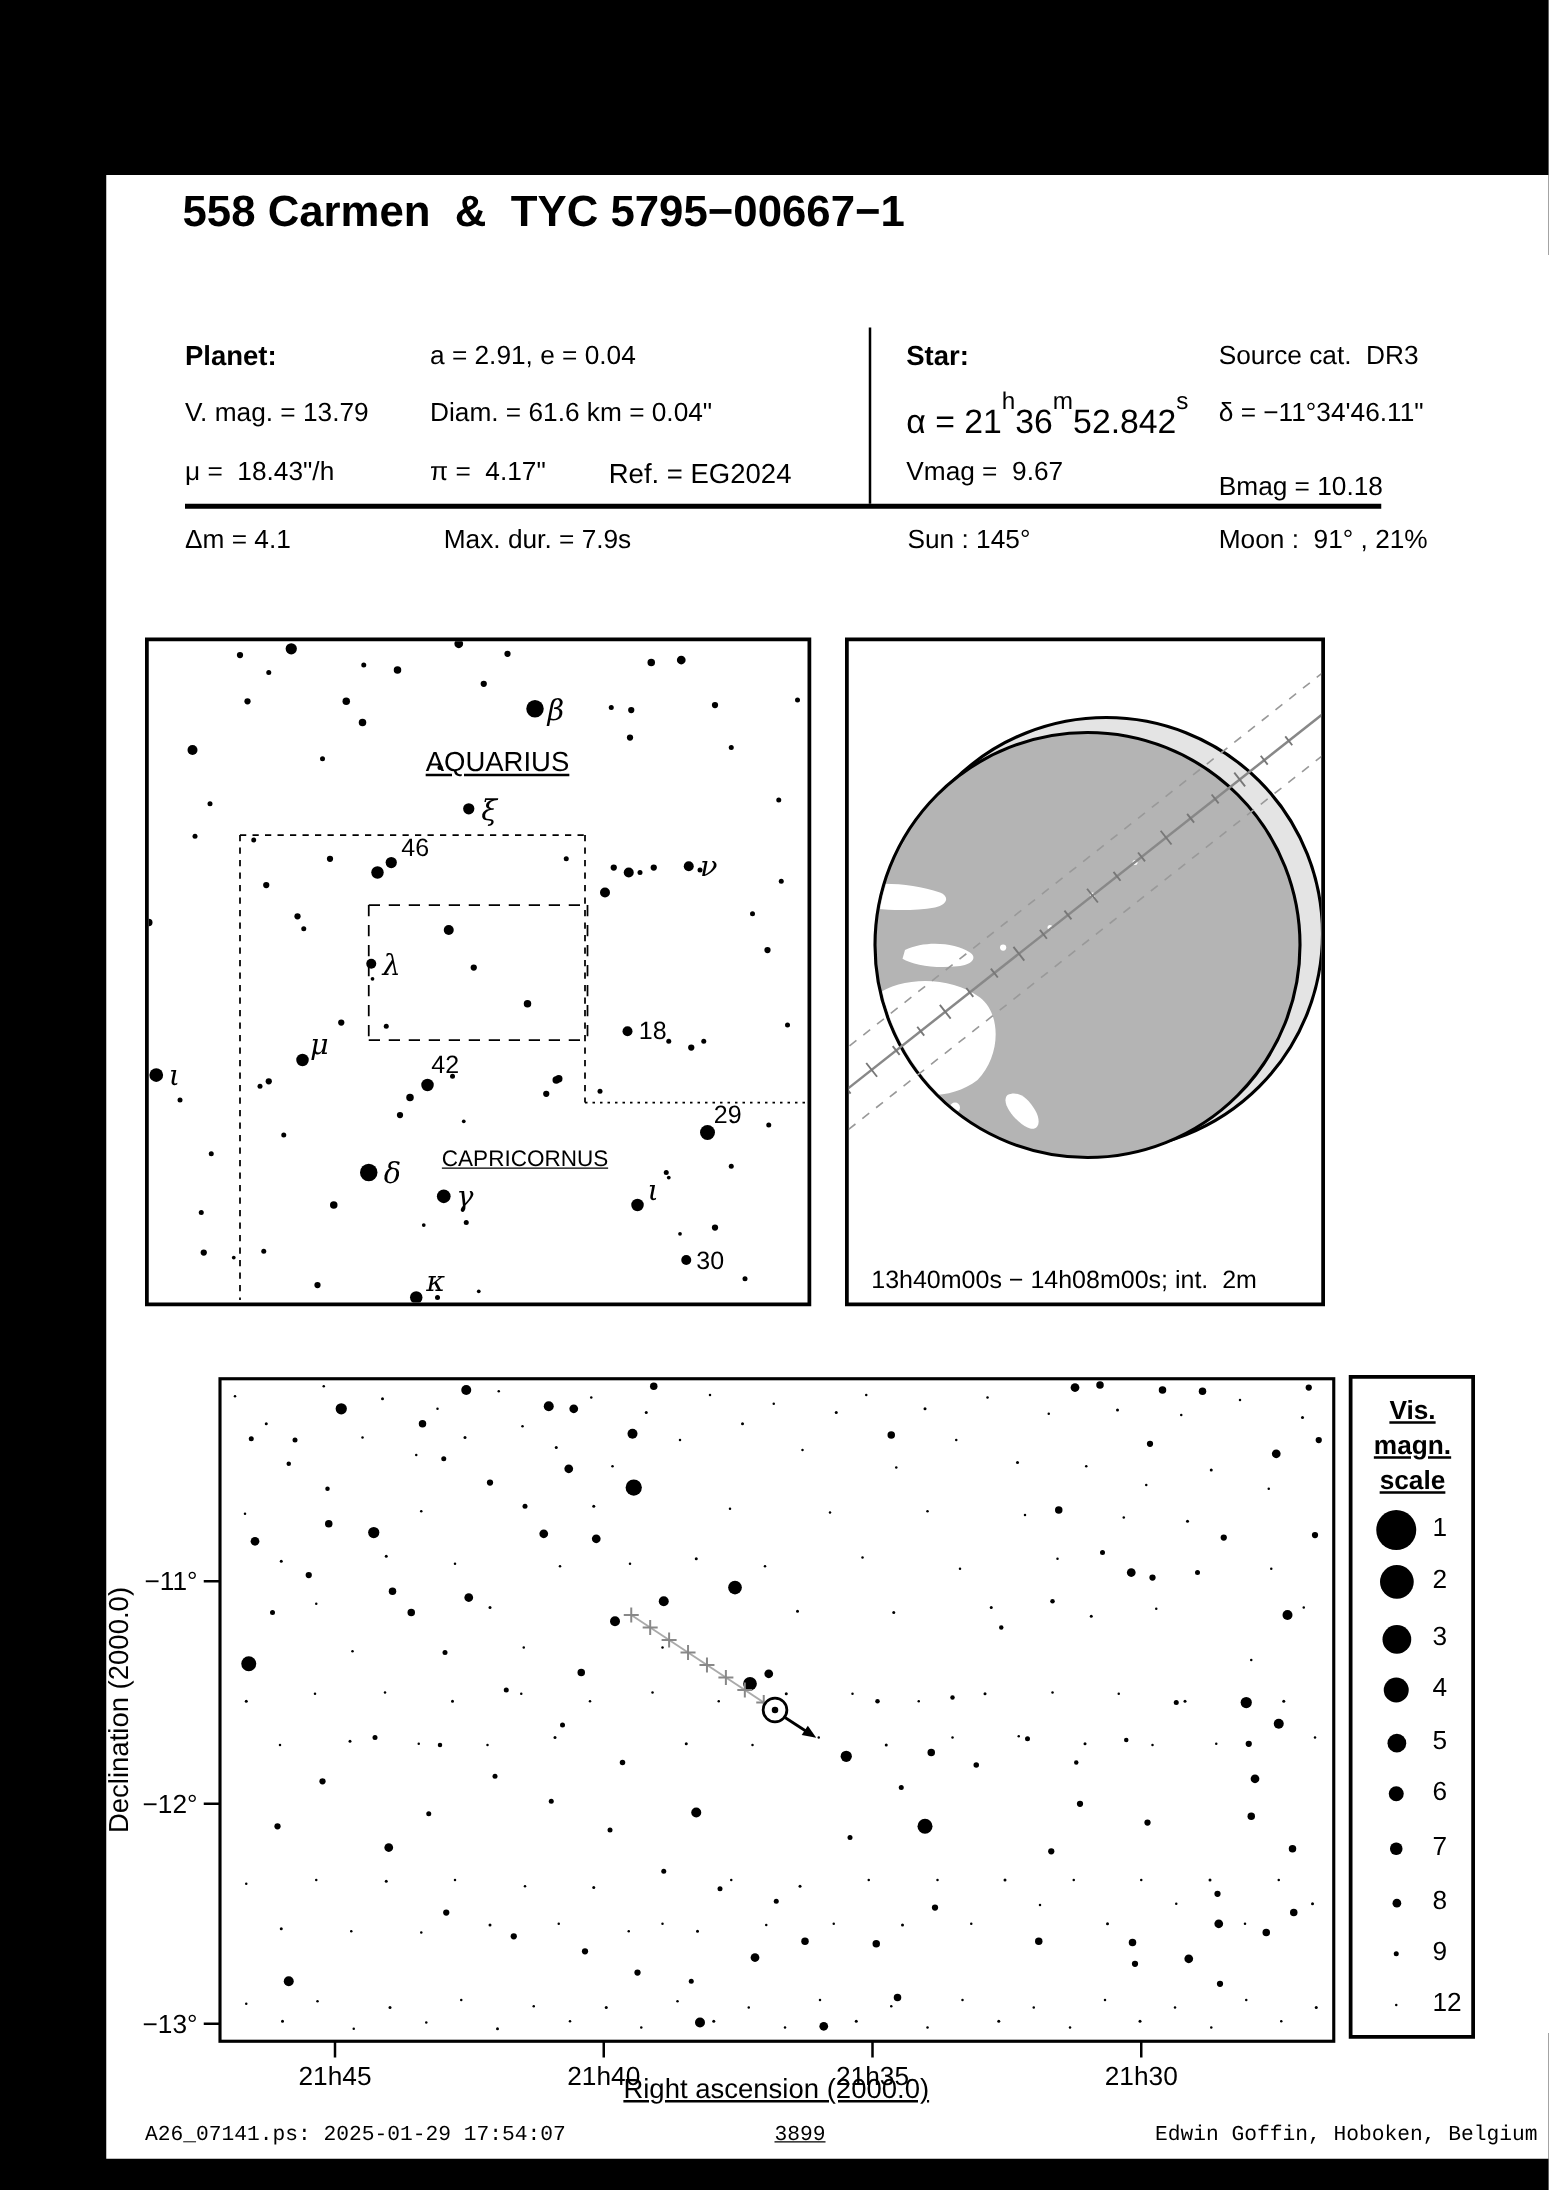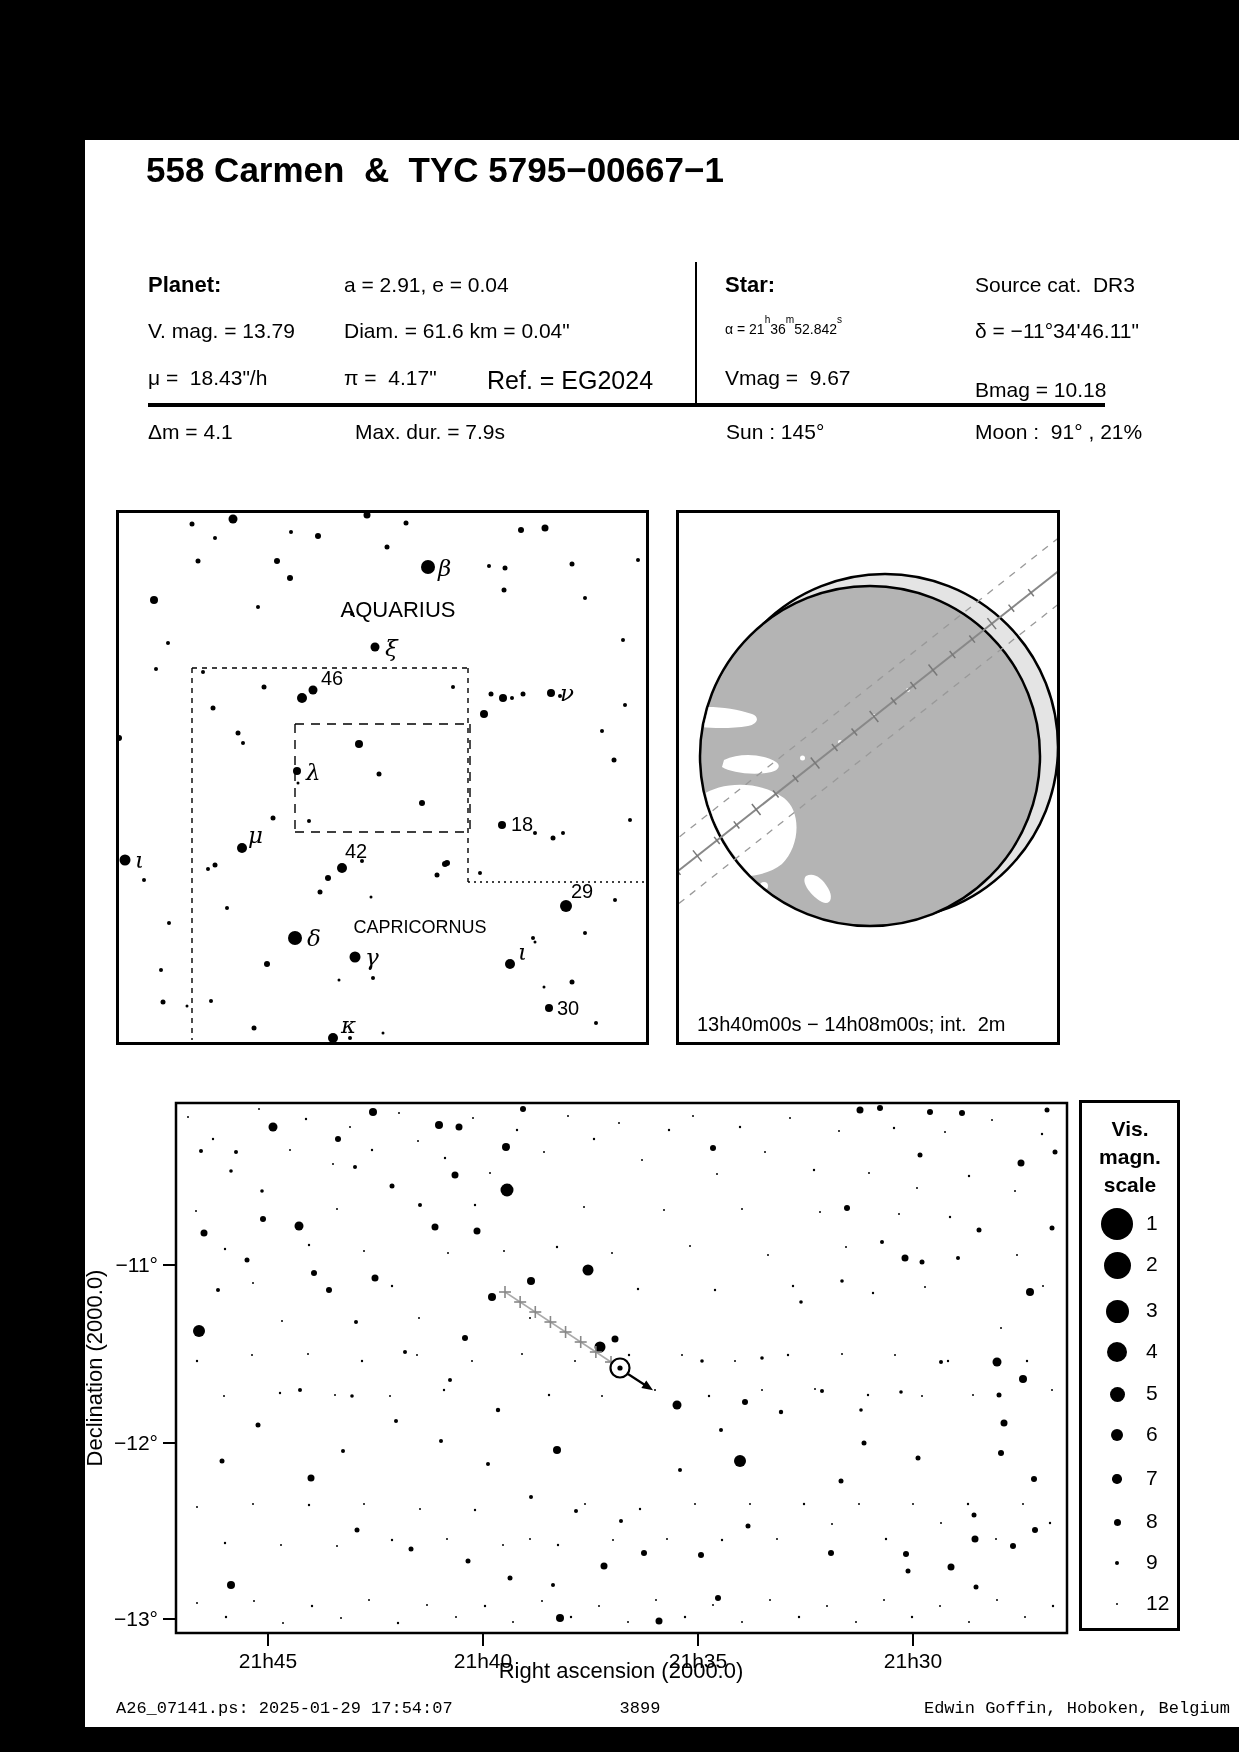--- a/index.html
+++ b/index.html
@@ -7,46 +7,46 @@
   #page { position:relative; width:1239px; height:1752px; background:#ffffff; overflow:hidden;
           font-family:"Liberation Sans", sans-serif; color:#000; }
   .bar { position:absolute; background:#000; }
   .t { position:absolute; white-space:pre; color:#000; }
   .b { font-weight:bold; }
   sup.u { font-size:72%; position:relative; top:-0.45em; }
   .box { position:absolute; border:3px solid #000; background:#fff; }
   svg { position:absolute; display:block; }
   .leg-dot { position:absolute; background:#000; border-radius:50%; }
   .leg-num { position:absolute; font-size:21px; }
-  .ctr { transform:translateX(-50%); }
+  .ctr { transform:translateX(-50%);text-decoration:underline; }
 </style>
 </head>
 <body>
 
 <div id="page">
 
   <div class="bar" style="left:0;top:0;width:1239px;height:140px"></div>
   <div class="bar" style="left:0;top:0;width:85px;height:1752px"></div>
   <div class="bar" style="left:0;top:1727px;width:1239px;height:25px"></div>
 
   <div class="t b" style="left:146px;top:150px;font-size:35px">558 Carmen  &amp;  TYC 5795−00667−1</div>
 
   <div class="t b" style="left:148px;top:272px;font-size:22px">Planet:</div>
   <div class="t" style="left:344px;top:273px;font-size:21px">a = 2.91, e = 0.04</div>
   <div class="t" style="left:148px;top:319px;font-size:21px">V. mag. = 13.79</div>
   <div class="t" style="left:344px;top:319px;font-size:21px">Diam. = 61.6 km = 0.04"</div>
   <div class="t" style="left:148px;top:366px;font-size:21px">μ =  18.43"/h</div>
   <div class="t" style="left:344px;top:366px;font-size:21px">π =  4.17"</div>
-  <div class="t" style="left:487px;top:366px;font-size:25px">Ref. = EG2024</div>
+  <div class="t" style="left:487px;top:366px;font-size:22px">Ref. = EG2024</div>
 
   <div style="position:absolute;left:695px;top:262px;width:2px;height:141px;background:#000"></div>
 
   <div class="t b" style="left:725px;top:272px;font-size:22px">Star:</div>
   <div class="t" style="left:975px;top:273px;font-size:21px">Source cat.  DR3</div>
-  <div class="t" id="alpha-row" style="left:725px;top:319px;font-size:14px"><span>α = 21</span><sup class="u">h</sup><span>36</span><sup class="u">m</sup><span>52.842</span><sup class="u">s</sup></div>
+  <div class="t" id="alpha-row" style="left:725px;top:319px;font-size:27px"><span>α = 21</span><sup class="u">h</sup><span>36</span><sup class="u">m</sup><span>52.842</span><sup class="u">s</sup></div>
   <div class="t" style="left:975px;top:319px;font-size:21px">δ = −11°34'46.11"</div>
   <div class="t" style="left:725px;top:366px;font-size:21px">Vmag =  9.67</div>
   <div class="t" style="left:975px;top:378px;font-size:21px">Bmag = 10.18</div>
 
   <div style="position:absolute;left:148px;top:403px;width:957px;height:3.5px;background:#000"></div>
 
   <div class="t" style="left:148px;top:420px;font-size:21px">Δm = 4.1</div>
   <div class="t" style="left:355px;top:420px;font-size:21px">Max. dur. = 7.9s</div>
   <div class="t" style="left:726px;top:420px;font-size:21px">Sun : 145°</div>
   <div class="t" style="left:975px;top:420px;font-size:21px">Moon :  91° , 21%</div>

